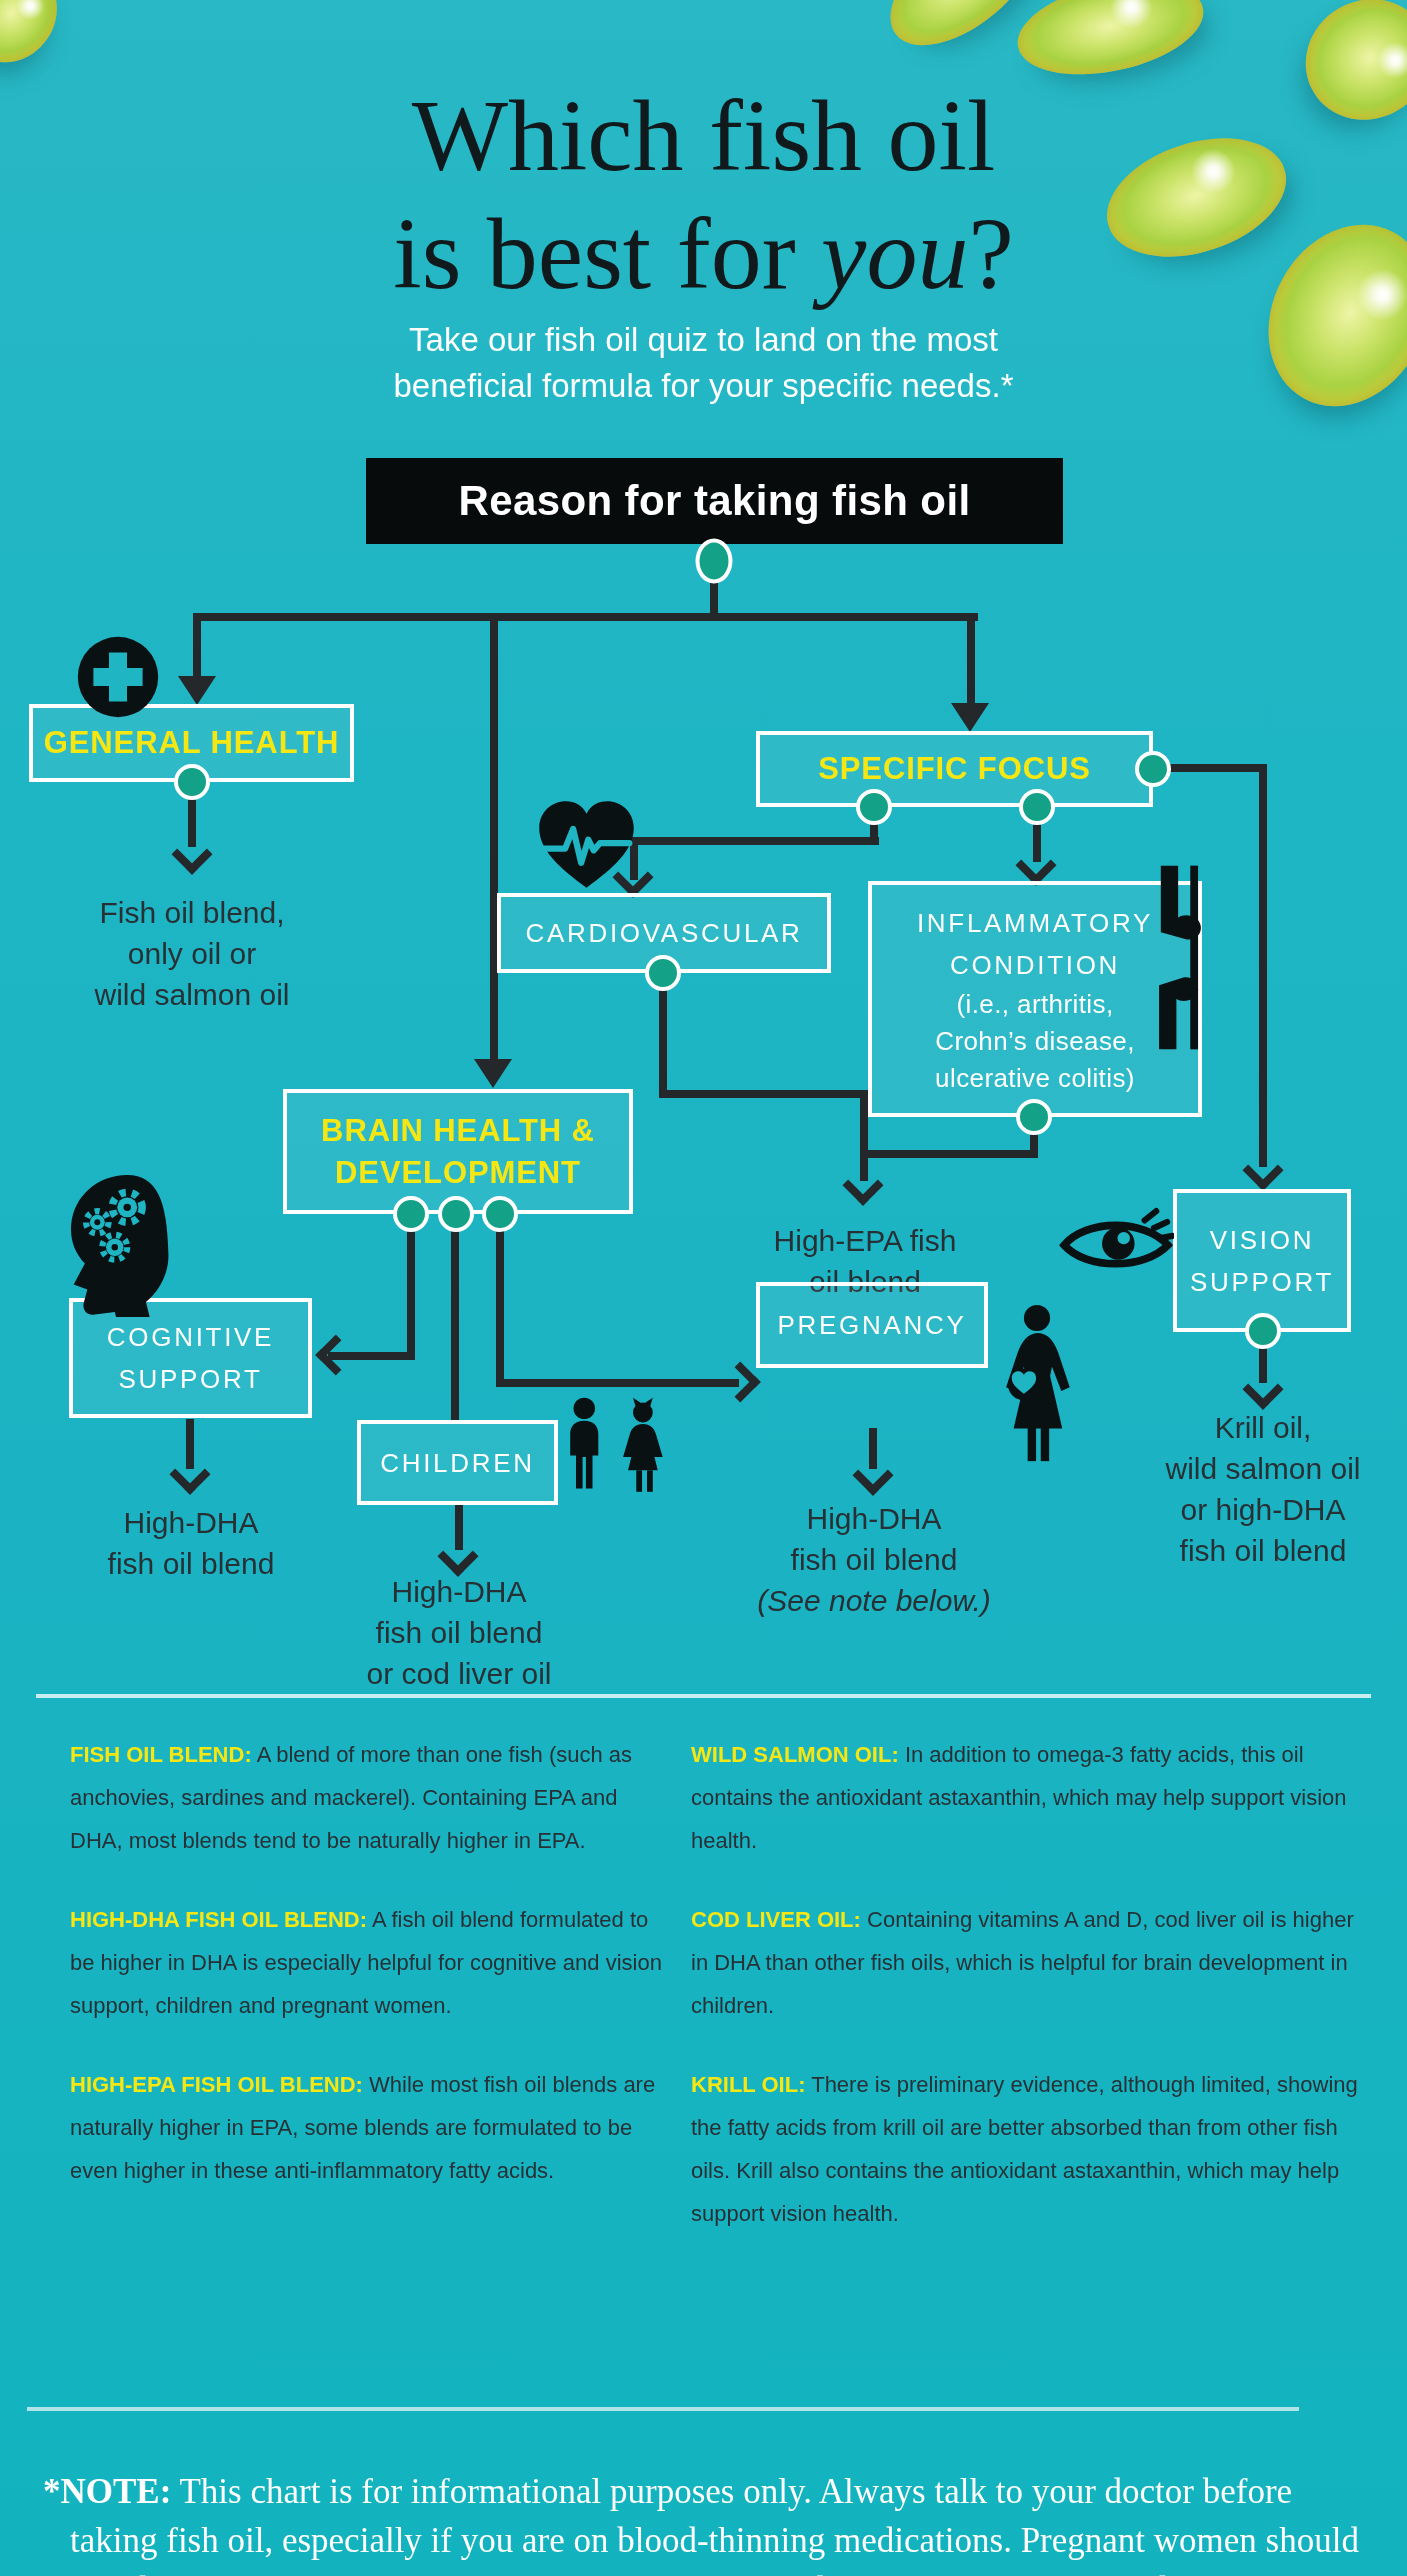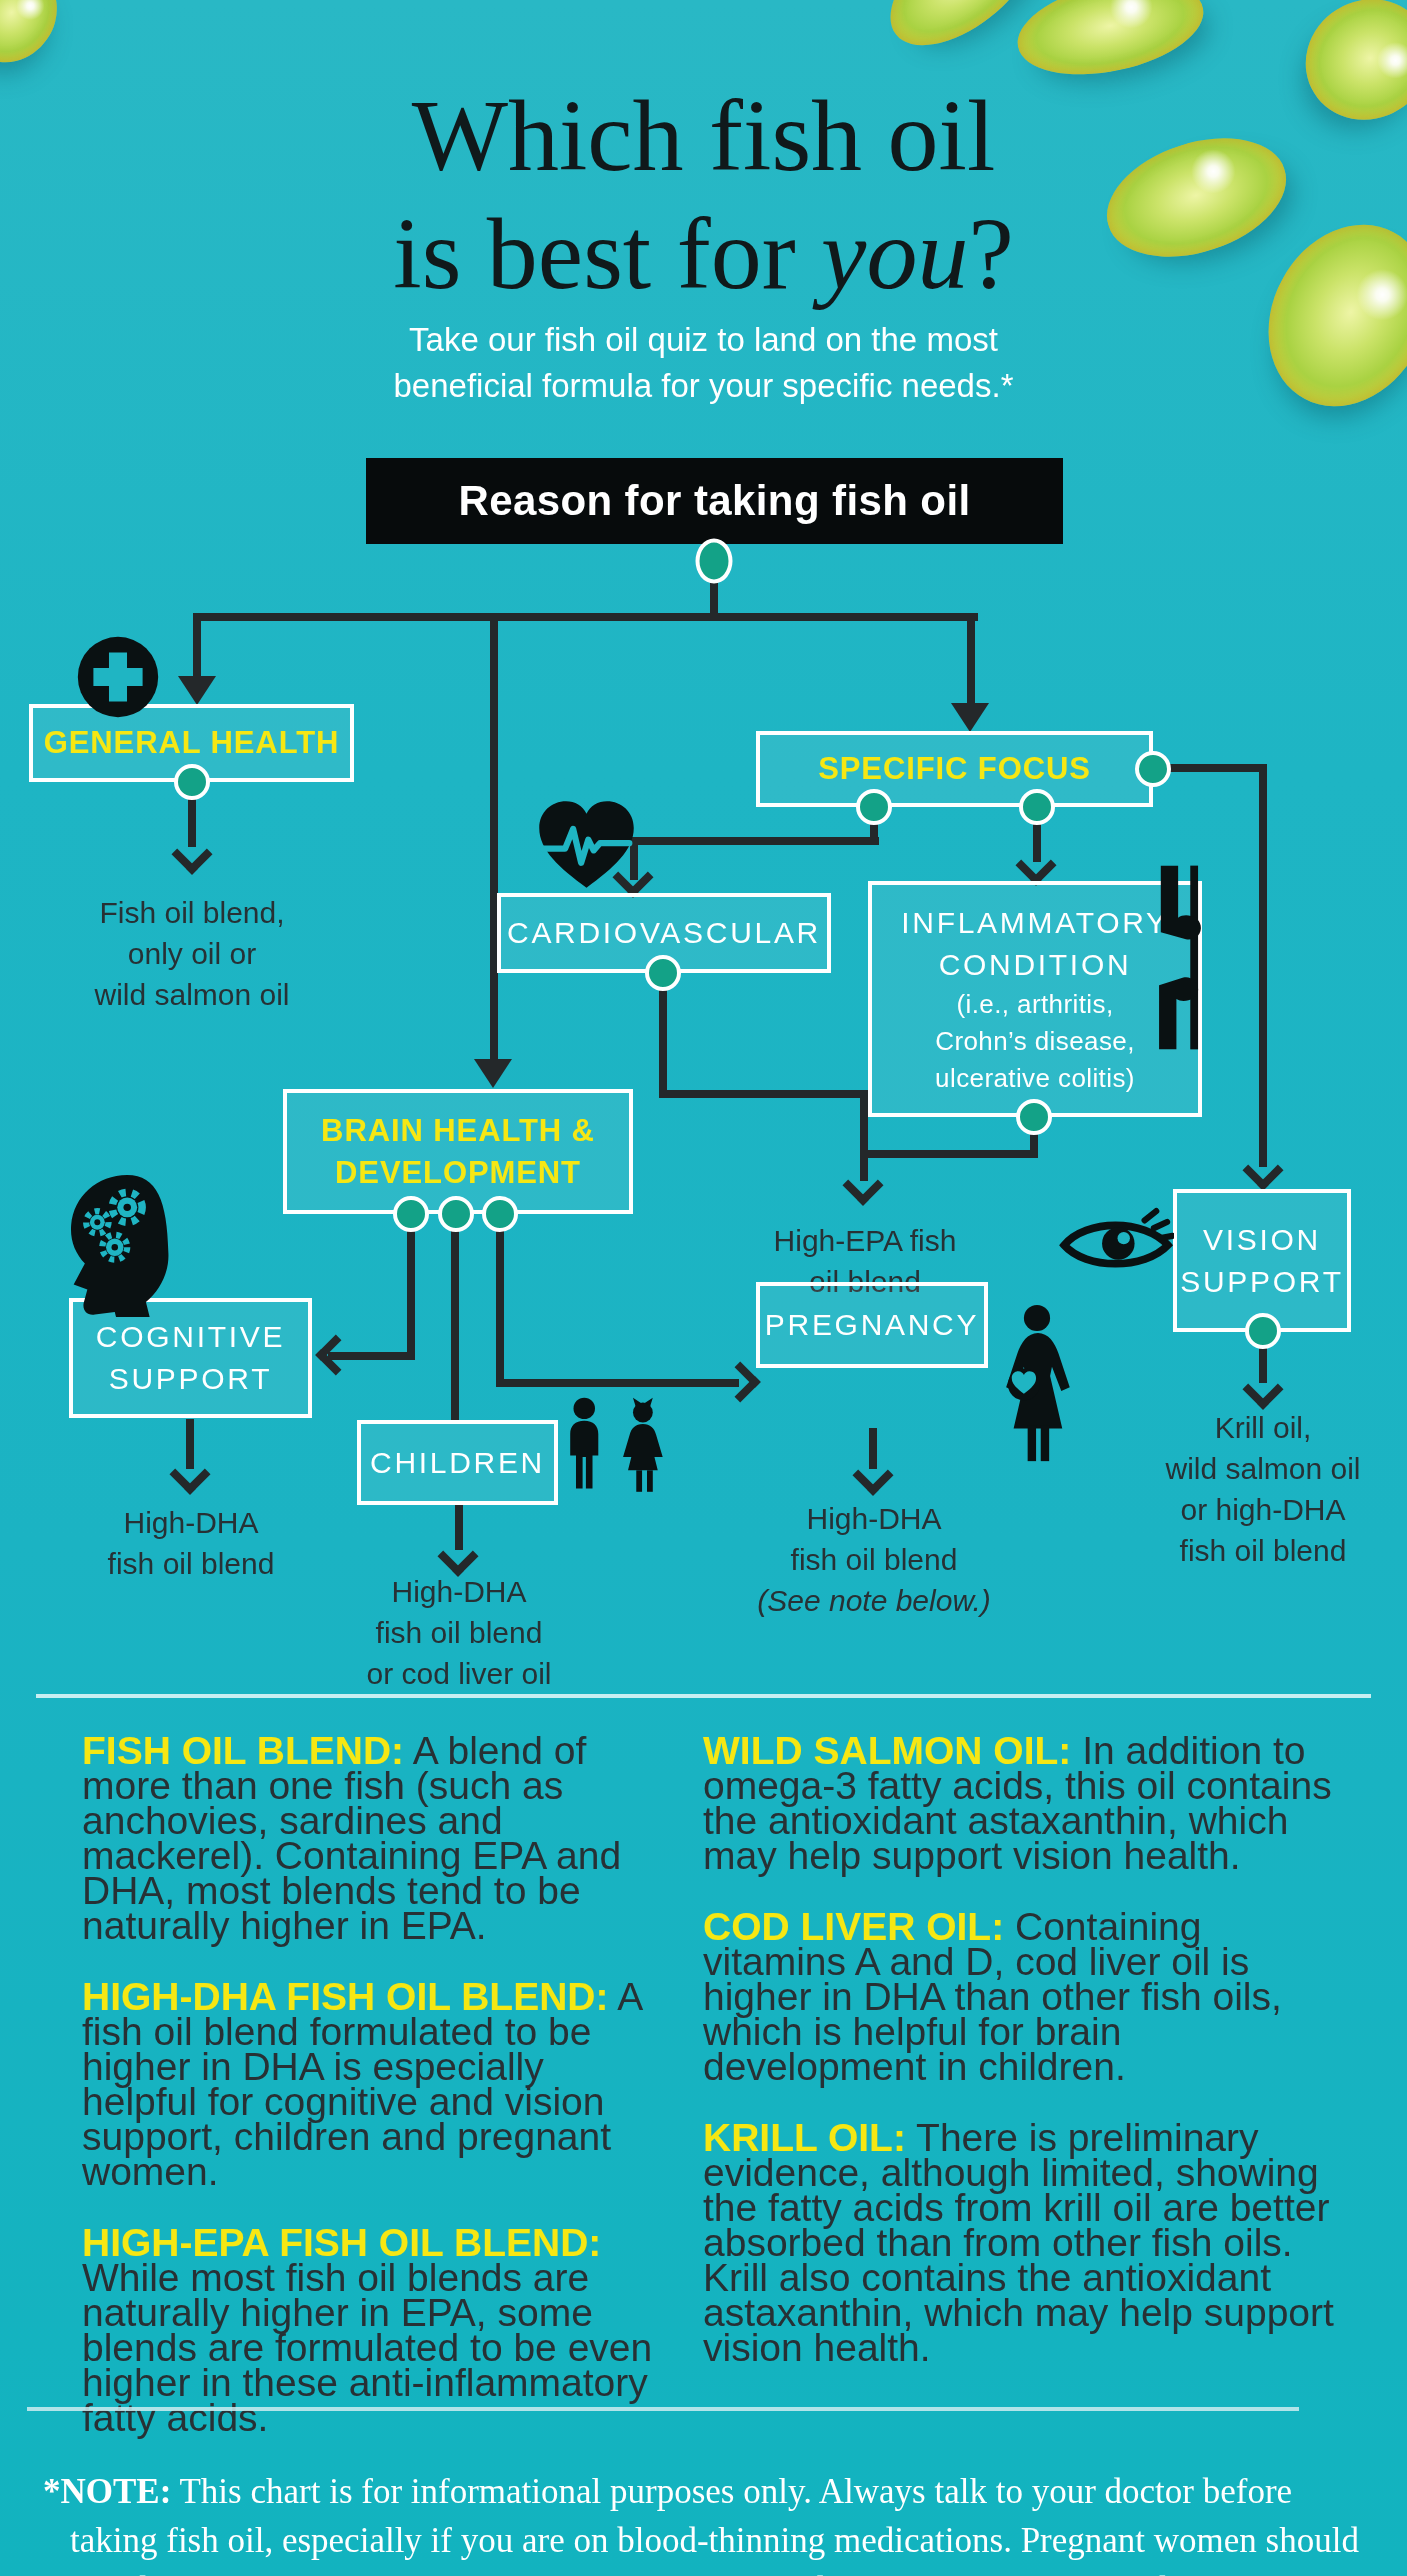--- a/index.html
+++ b/index.html
@@ -20,41 +20,41 @@
   .title{position:absolute;left:0;top:77px;width:100%;text-align:center;z-index:2;
     font-family:"Liberation Serif",serif;color:#10191b;font-size:102px;line-height:118px;}
   .subtitle{position:absolute;left:0;top:317px;width:100%;text-align:center;color:#fff;
     font-size:33px;line-height:46px;z-index:2}
   .reason{position:absolute;left:366px;top:458px;width:697px;height:86px;background:#070b0c;
     color:#fff;display:flex;align-items:center;justify-content:center;font-size:42px;
     font-weight:bold;z-index:2;letter-spacing:0.4px}
   .box{position:absolute;border:4.5px solid #fff;background:var(--boxfill);box-sizing:border-box;
     display:flex;flex-direction:column;align-items:center;justify-content:center;text-align:center;z-index:2}
   .lbl-y{color:var(--yellow);font-weight:bold;font-size:31px;letter-spacing:0.9px;line-height:42px}
-  .lbl-w{color:#fff;font-weight:normal;font-size:30px;letter-spacing:2.7px;line-height:42px}
+  .lbl-w{color:#fff;font-weight:normal;font-size:26px;letter-spacing:2.7px;line-height:42px}
   .lbl-sub{color:#fff;font-size:26px;letter-spacing:0.4px;line-height:37px}
   .line{position:absolute;background:var(--ink);z-index:1}
   .tri-down{position:absolute;width:0;height:0;z-index:1;
     border-left:19px solid transparent;border-right:19px solid transparent;border-top:29px solid var(--ink);}
   .chev{position:absolute;width:21.4px;height:21.4px;z-index:1;
     border-right:8px solid var(--ink);border-bottom:8px solid var(--ink);}
   .cd{transform:translate(-50%,-62%) rotate(45deg)}
   .cl{transform:translate(-38%,-50%) rotate(135deg)}
   .cr{transform:translate(-62%,-50%) rotate(-45deg)}
   .dot{position:absolute;width:28px;height:28px;background:var(--green);border:4.5px solid #fff;
     border-radius:50%;transform:translate(-50%,-50%);z-index:6}
   .dot-root{width:29px;height:37px}
   .result{position:absolute;transform:translateX(-50%);color:var(--dark);font-size:30px;
     line-height:41px;text-align:center;z-index:2;white-space:nowrap}
   .result span{display:block}
   .resnote{font-style:italic}
   .icon{position:absolute;z-index:4}
   .sep{position:absolute;height:3.6px;z-index:2;background:rgba(231,248,250,.85)}
   .defcol{position:absolute;z-index:2}
-  .defcol p{margin:0 12px 36px;font-size:39px;line-height:35px;color:var(--dark)}
+  .defcol p{margin:0 0 36px;font-size:22px;line-height:43px;color:var(--dark)}
   .term{color:var(--yellow);font-weight:bold}
   .note{position:absolute;left:0;top:2432px;width:100%;box-sizing:border-box;
     padding:0 39px 0 70px;text-indent:-27px;z-index:2;
     font-family:"Liberation Serif",serif;color:#fff;font-size:35px;line-height:49px}
   .note strong{font-weight:bold}
 </style>
 </head>
 <body>
 
 <div class="capsule" style="left:-34px;top:-36px;width:89px;height:100px;transform:rotate(35deg)"></div>

